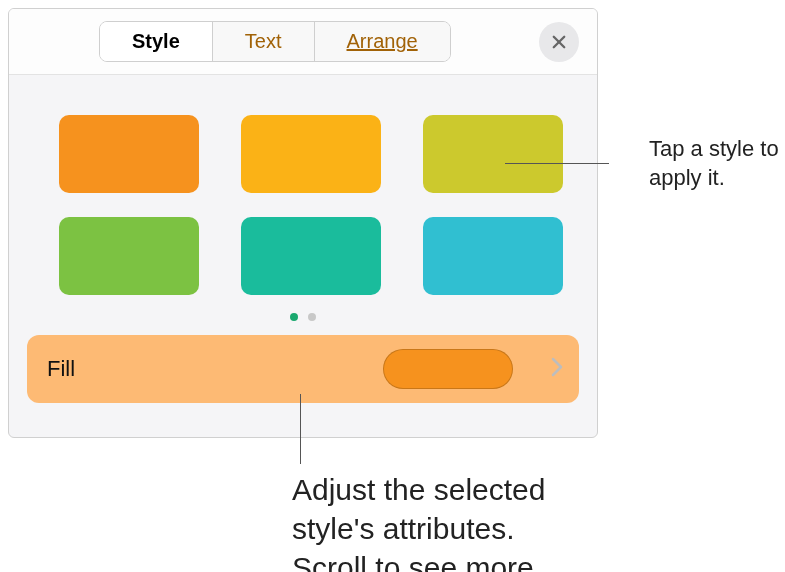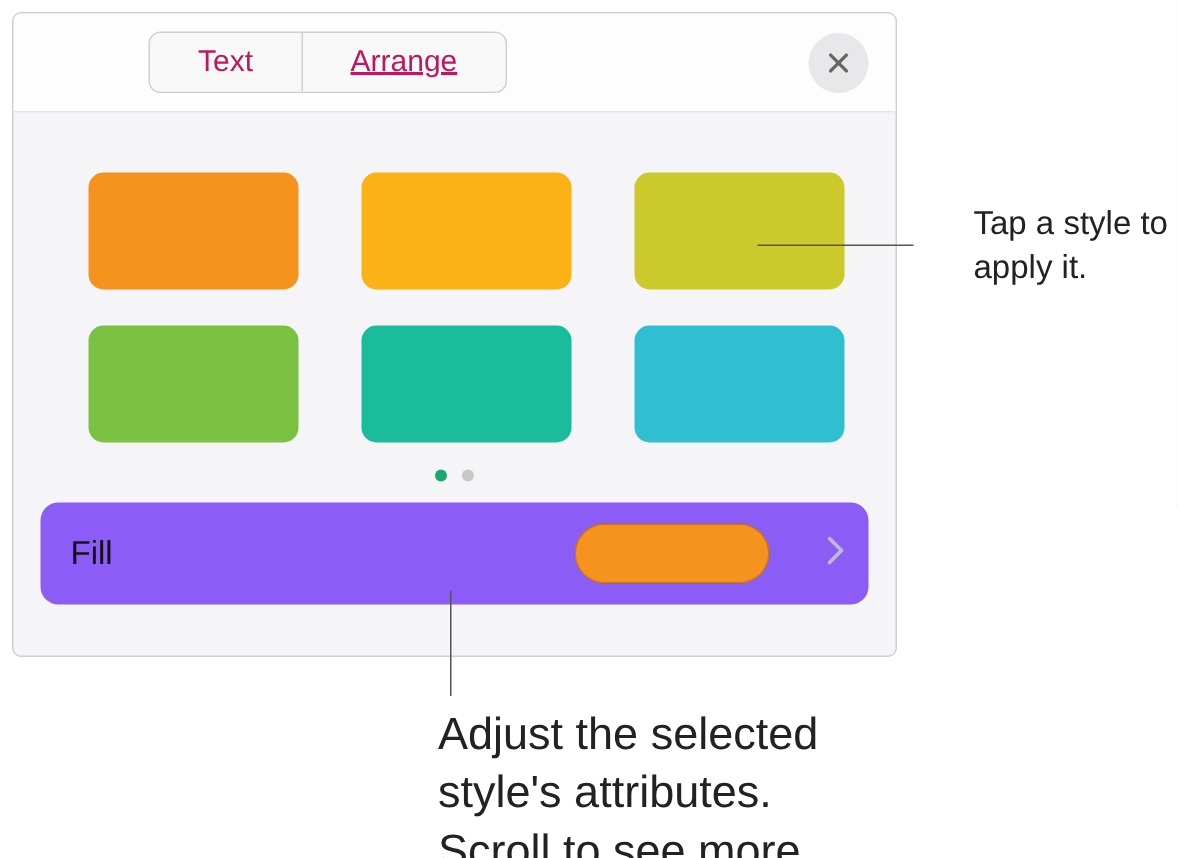--- a/index.html
+++ b/index.html
@@ -35,21 +35,21 @@
     .tabs {
       display: flex;
       border: 1px solid #cfcfcf;
       border-radius: 8px;
       overflow: hidden;
       background: #fff;
     }
     .tab {
       padding: 8px 32px;
       font-size: 20px;
-      color: #be185d;
+      color: #a16207;
       border-right: 1px solid #cfcfcf;
       cursor: pointer;
       display: flex;
       align-items: center;
       justify-content: center;
     }
     .tab:last-child { border-right: none; text-decoration: underline; }
     .tab.active {
       font-weight: 600;
       color: #000;
@@ -95,21 +95,21 @@
       width: 8px;
       height: 8px;
       border-radius: 50%;
       background: #c8c8c8;
     }
     .dot.active {
       background: #1aa86f;
     }
     .fill-row {
       margin: 14px 18px 0 18px;
-      background: #8b5cf6;
+      background: #fdba74;
       border-radius: 12px;
       display: flex;
       align-items: center;
       padding: 14px 16px 14px 20px;
       cursor: pointer;
       gap: 28px;
     }
     .fill-label {
       font-size: 22px;
       color: #111;
@@ -161,20 +161,21 @@
       height: 70px;
       background: #555;
     }
   </style>
 </head>
 <body>
 
 <div class="panel">
   <div class="header">
     <div class="tabs">
+      <div class="tab active">Style</div>
       <div class="tab">Text</div>
       <div class="tab">Arrange</div>
     </div>
     <div class="close-btn">
       <svg viewBox="0 0 24 24" fill="none" stroke="#666" stroke-width="3" stroke-linecap="round">
         <line x1="5" y1="5" x2="19" y2="19"></line>
         <line x1="19" y1="5" x2="5" y2="19"></line>
       </svg>
     </div>
   </div>

